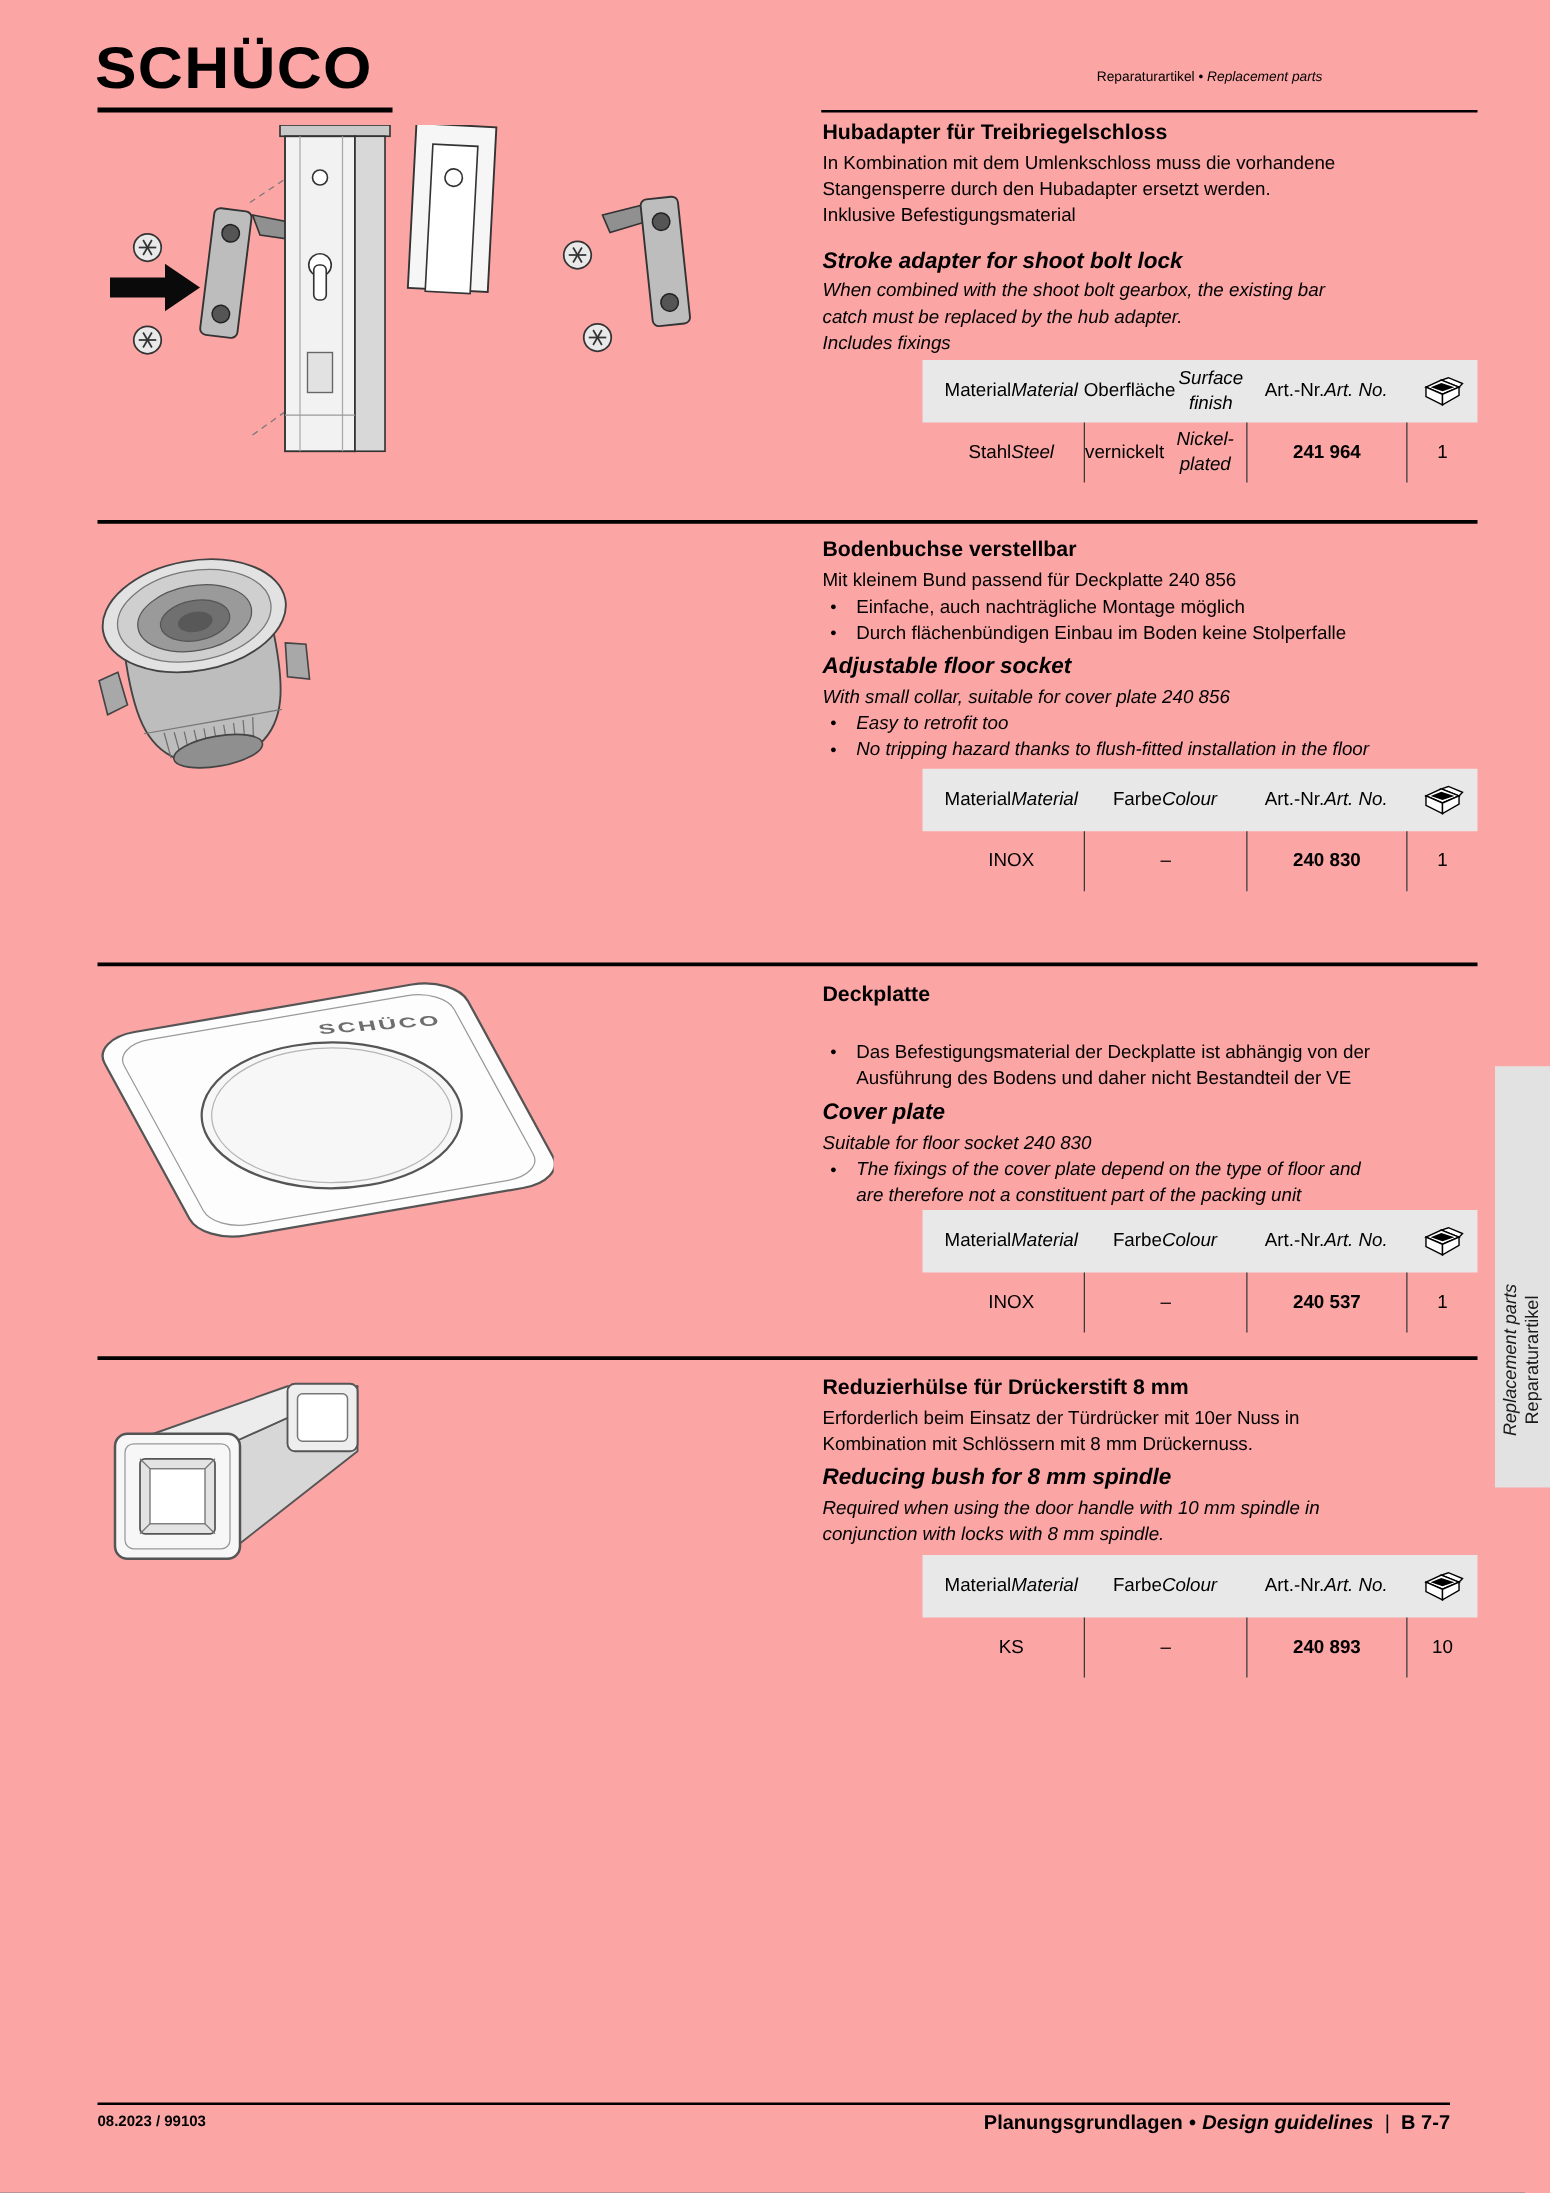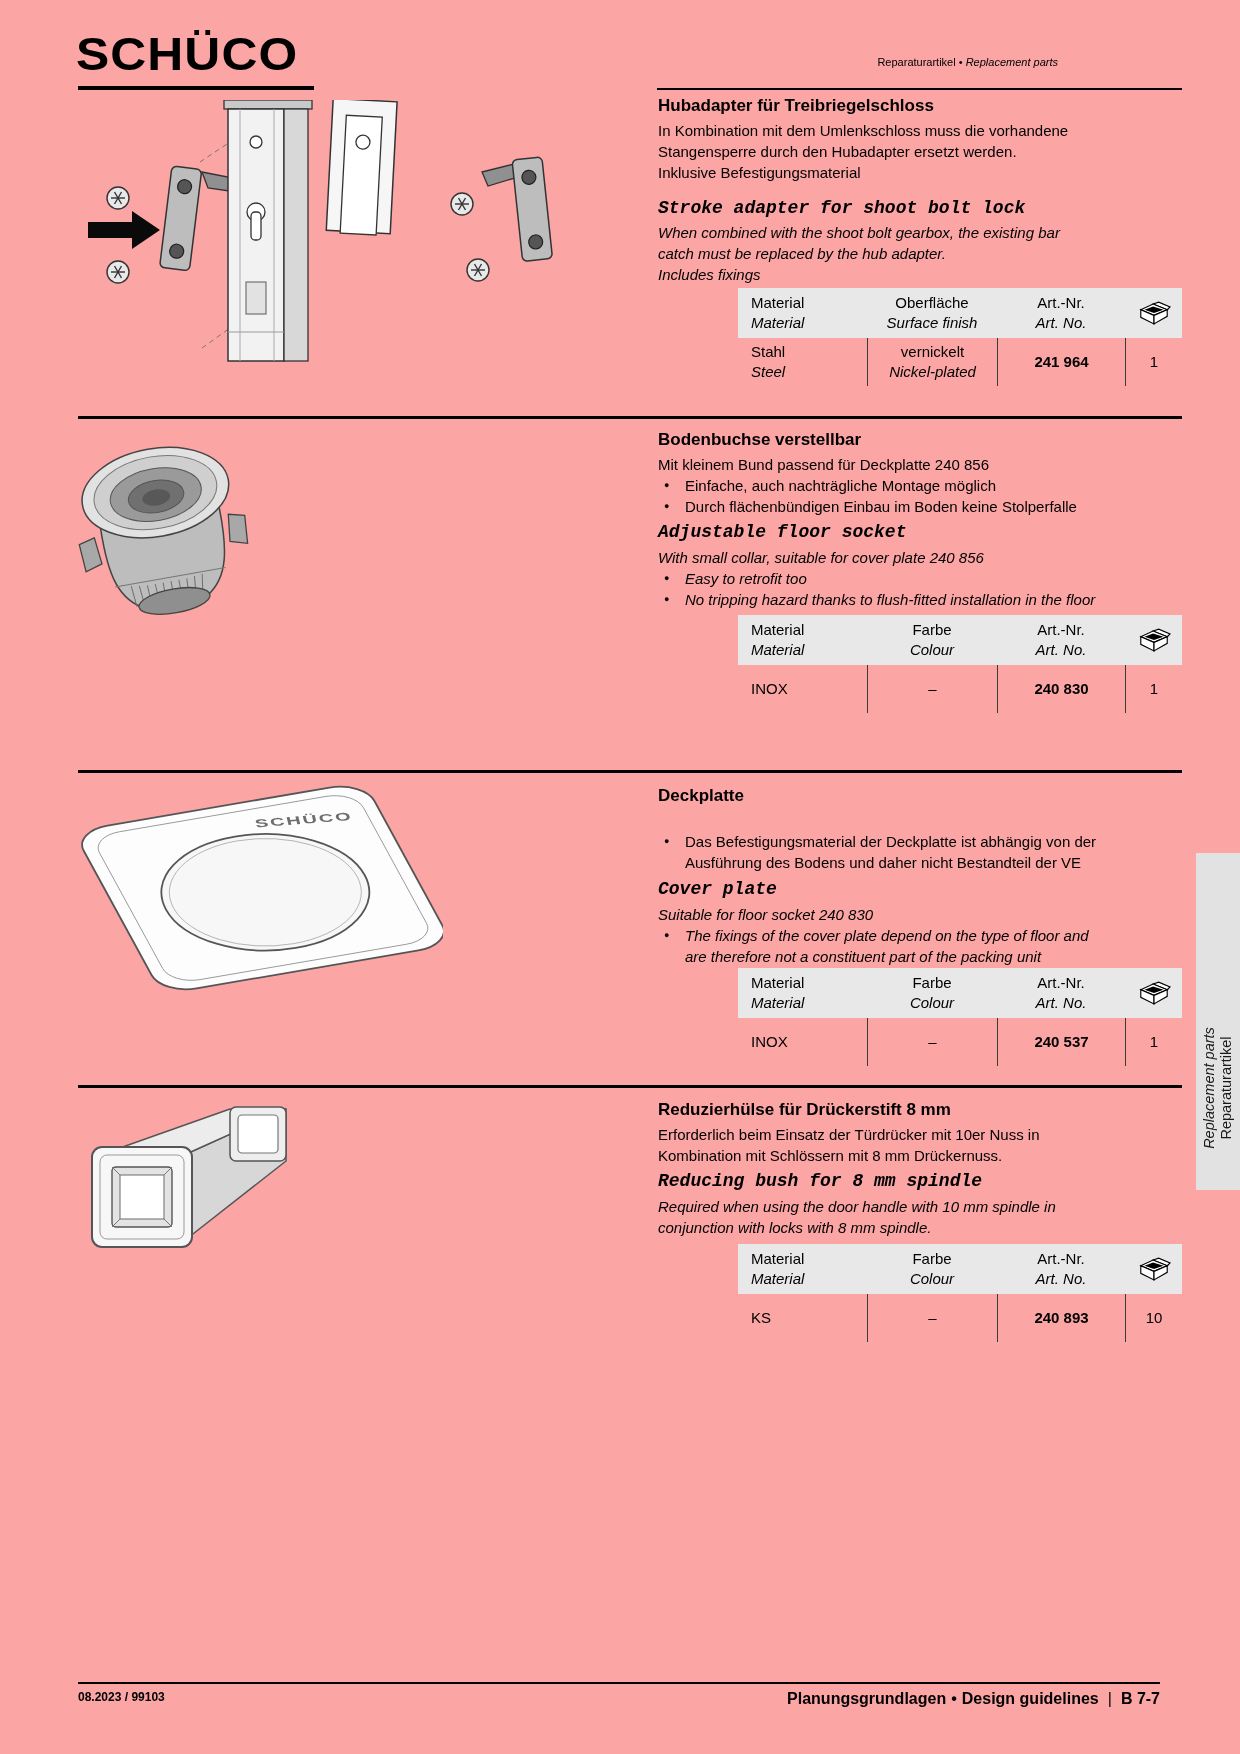--- a/index.html
+++ b/index.html
@@ -16,34 +16,34 @@
   .hdr-right .it{font-style:italic;}
   .hdr-rule{left:657px;top:88px;width:525px;height:2px;background:#000;}
 
   
   .rule{left:78px;width:1104px;height:3px;background:#000;}
   .rule1{top:416px;} .rule2{top:770px;} .rule3{top:1085px;}
 
   
   .txt{left:658px;width:524px;}
   .title{font-size:17px;font-weight:bold;line-height:23px;}
-  .title-en{font-size:18px;font-weight:bold;font-style:italic;line-height:22px;font-family:Liberation Mono, monospace;}
+  .title-en{font-size:18px;font-weight:bold;font-style:italic;line-height:22px;}
   .body-text{font-size:15px;line-height:21px;white-space:pre-line;}
   .en{font-style:italic;}
   .blist{margin:0;padding:0;list-style:none;font-size:15px;line-height:21px;}
   .blist li{position:relative;padding-left:27px;white-space:pre-line;}
   .blist li::before{content:"\25CF";position:absolute;left:6px;top:0;font-size:9px;line-height:21px;}
 
   
   .ptable{position:absolute;left:738px;width:444px;font-size:15px;line-height:20px;}
   .t1{top:288px;} .t2{top:615px;} .t3{top:968px;} .t4{top:1244px;}
   .thead,.trow{display:grid;grid-template-columns:129px 130px 128px 57px;}
   .thead{background:#e8e8e8;height:50px;}
   .trow{height:48px;}
-  .thead>div,.trow>div{display:flex;flex-direction:column;justify-content:center;height:100%;}
+  .thead>div,.trow>div{display:flex;flex-direction:row;justify-content:center;height:100%;align-items:center;}
   .cl{padding-left:13px;text-align:left;}
   .cc{text-align:center;}
   .trow .bd{border-left:1px solid #3a3a3a;}
   .artno{font-weight:bold;}
   .pack{align-items:center;}
 
   
   .ill{position:absolute;}
   .ill1{left:80px;top:100px;}
   .ill2{left:72px;top:430px;}
@@ -54,21 +54,21 @@
   .side-tab{left:1196px;top:853px;width:44px;height:337px;background:#e2e2e2;}
   .tab-rot{position:absolute;left:22px;top:235px;transform:translate(-50%,-50%) rotate(-90deg);
            white-space:nowrap;text-align:center;font-size:14.5px;line-height:17px;color:#1a1a1a;}
 
   
   .footer-rule{left:78px;top:1682px;width:1082px;height:2px;background:#000;}
   .f-left{left:78px;top:1690px;font-size:12px;font-weight:bold;}
   .f-right{left:400px;width:760px;top:1690px;text-align:right;font-size:16px;font-weight:bold;}
   .f-right .sep{margin:0 5px;}
   .f-right .div{margin:0 9px;font-weight:normal;}
-  .f-right .it{}
+  .f-right .it{font-style:italic;}
 </style>
 </head>
 <body>
 
 <div class="page">
 
   <div class="abs logo">SCHÜCO</div>
   <div class="abs logo-rule"></div>
   <div class="abs hdr-right">
     <span>Reparaturartikel</span>

